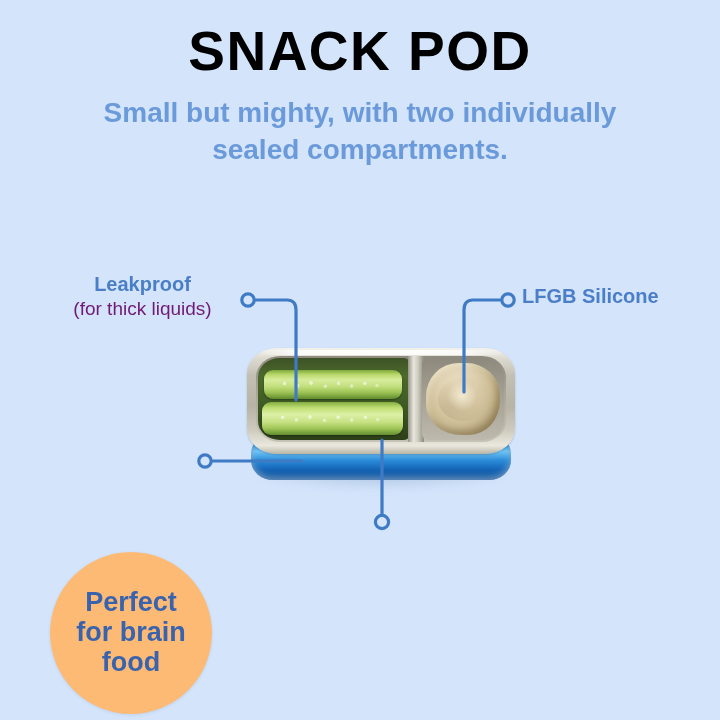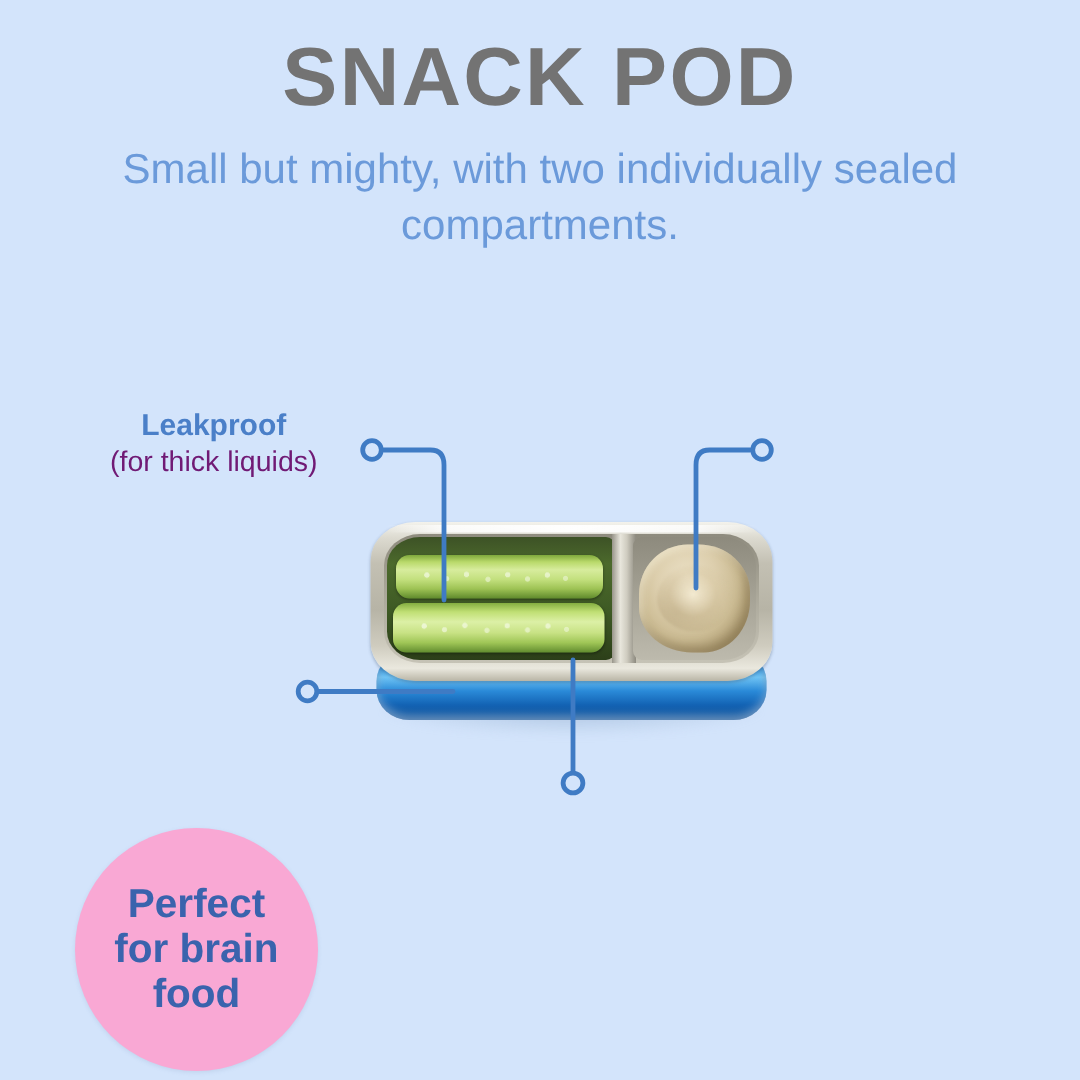--- a/index.html
+++ b/index.html
@@ -25,31 +25,31 @@
   
   #title {
     position: absolute;
     top: 22px;
     left: 0;
     width: 720px;
     text-align: center;
     font-size: 55px;
     font-weight: bold;
     letter-spacing: 1.5px;
-    color: #737373;
+    color: #000000;
     line-height: 1.08;
   }
   #subtitle {
     position: absolute;
     top: 94px;
     left: 60px;
     width: 600px;
     text-align: center;
     font-size: 28px;
-    font-weight: 400;
+    font-weight: 700;
     color: #6b9ada;
     line-height: 1.33;
   }
 
   
   .callout {
     position: absolute;
     color: #4a7fc8;
     line-height: 1.16;
   }
@@ -316,21 +316,21 @@
   }
 
   
   #badge {
     position: absolute;
     left: 50px;
     top: 552px;
     width: 162px;
     height: 162px;
     border-radius: 50%;
-    background: #f9a8d4;
+    background: #fdba74;
     display: flex;
     align-items: center;
     justify-content: center;
     box-shadow: 0 1px 3px rgba(110,140,180,0.18);
   }
   #badge-text {
     font-size: 27px;
     font-weight: bold;
     line-height: 1.12;
     color: #3a63ad;
@@ -386,20 +386,23 @@
       <path d="M 382 440 L 382 515"></path>
       <circle cx="382" cy="522" r="6.6" fill="#d3e4fb" stroke="#3f7bc4" stroke-width="3.2"></circle>
     </g>
   </svg>
 
   <div class="callout" id="callout-leakproof">
     <span class="main">Leakproof</span>
     <span class="sub">(for thick liquids)</span>
   </div>
 
+  <div class="callout" id="callout-lfgb">
+    <span class="main">LFGB Silicone</span>
+  </div>
 
 
 
   <div id="badge">
     <div id="badge-text">Perfect<br>for brain<br>food</div>
   </div>
 
 </div>
 
 </body></html>

